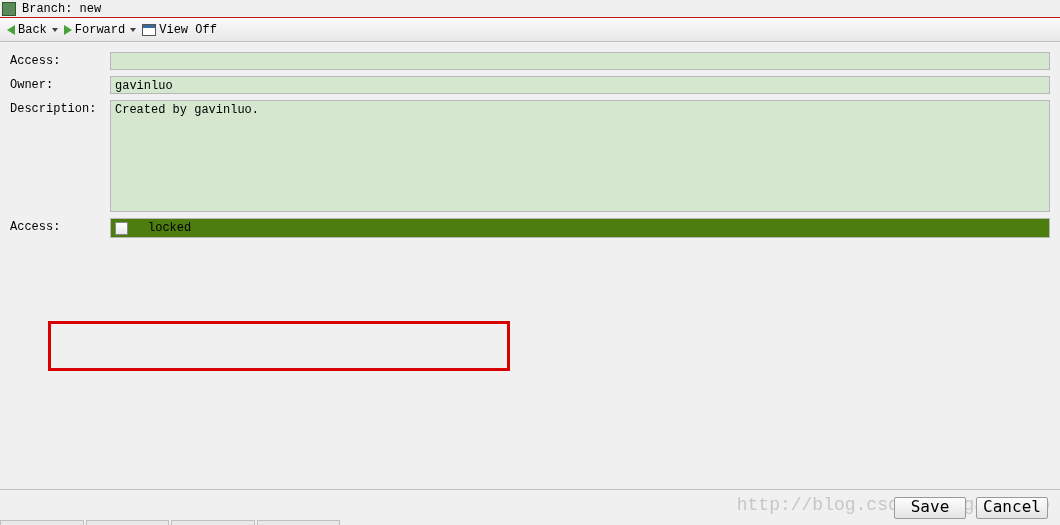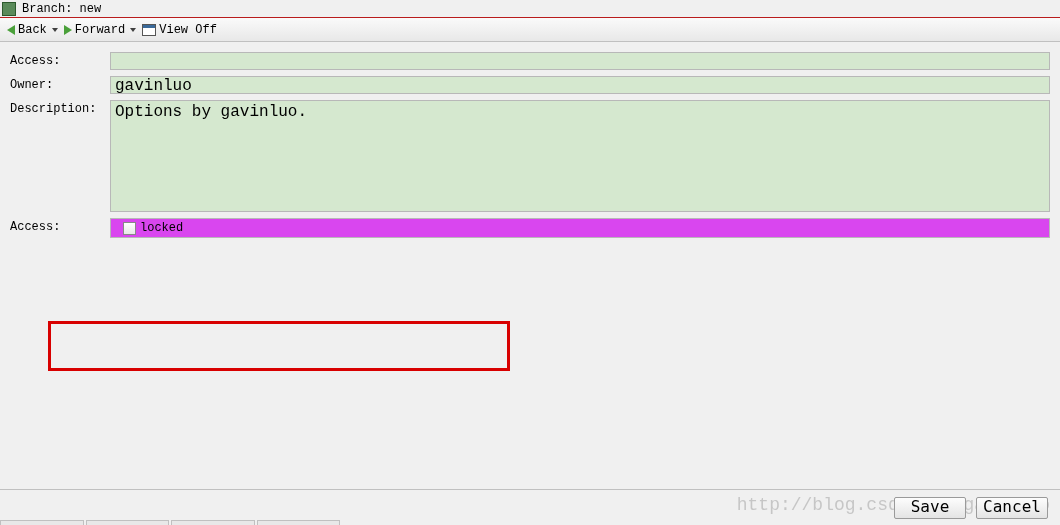--- a/index.html
+++ b/index.html
@@ -90,35 +90,35 @@
     flex-shrink: 0;
     padding-top: 2px;
   }
   .field {
     flex: 1;
     background: #d5e8cf;
     border: 1px solid #b8b8b8;
     min-height: 18px;
     padding: 2px 4px;
     font-family: "SimSun", "Courier New", monospace;
-    font-size: 16px;
+    font-size: 12px;
     color: #000;
   }
   .field.single { height: 18px; line-height: 14px; }
   .field.desc { height: 112px; white-space: pre; }
   .field.view { height: 126px; white-space: pre; }
   .options-box {
     flex: 1;
     border: 1px solid #b8b8b8;
-    background: #d946ef;
+    background: #4d7c0f;
     min-height: 20px;
     display: flex;
     align-items: center;
-    padding-left: 12px;
-    gap: 4px;
+    padding-left: 4px;
+    gap: 20px;
   }
   .checkbox {
     width: 13px; height: 13px;
     border: 1px solid #888;
     background: linear-gradient(#fff,#e8e8e8);
   }
   .red-box {
     position: absolute;
     border: 3px solid #d80000;
     left: 48px;
@@ -211,21 +211,21 @@
     <div class="field single"></div>
   </div>
 
   <div class="row">
     <div class="label">Owner:</div>
     <div class="field single">gavinluo</div>
   </div>
 
   <div class="row">
     <div class="label">Description:</div>
-    <div class="field desc">Options by gavinluo.</div>
+    <div class="field desc">Created by gavinluo.</div>
   </div>
 
   <div class="row">
     <div class="label">Access:</div>
     <div class="options-box">
       <span class="checkbox"></span>
       <span>locked</span>
     </div>
   </div>
 

